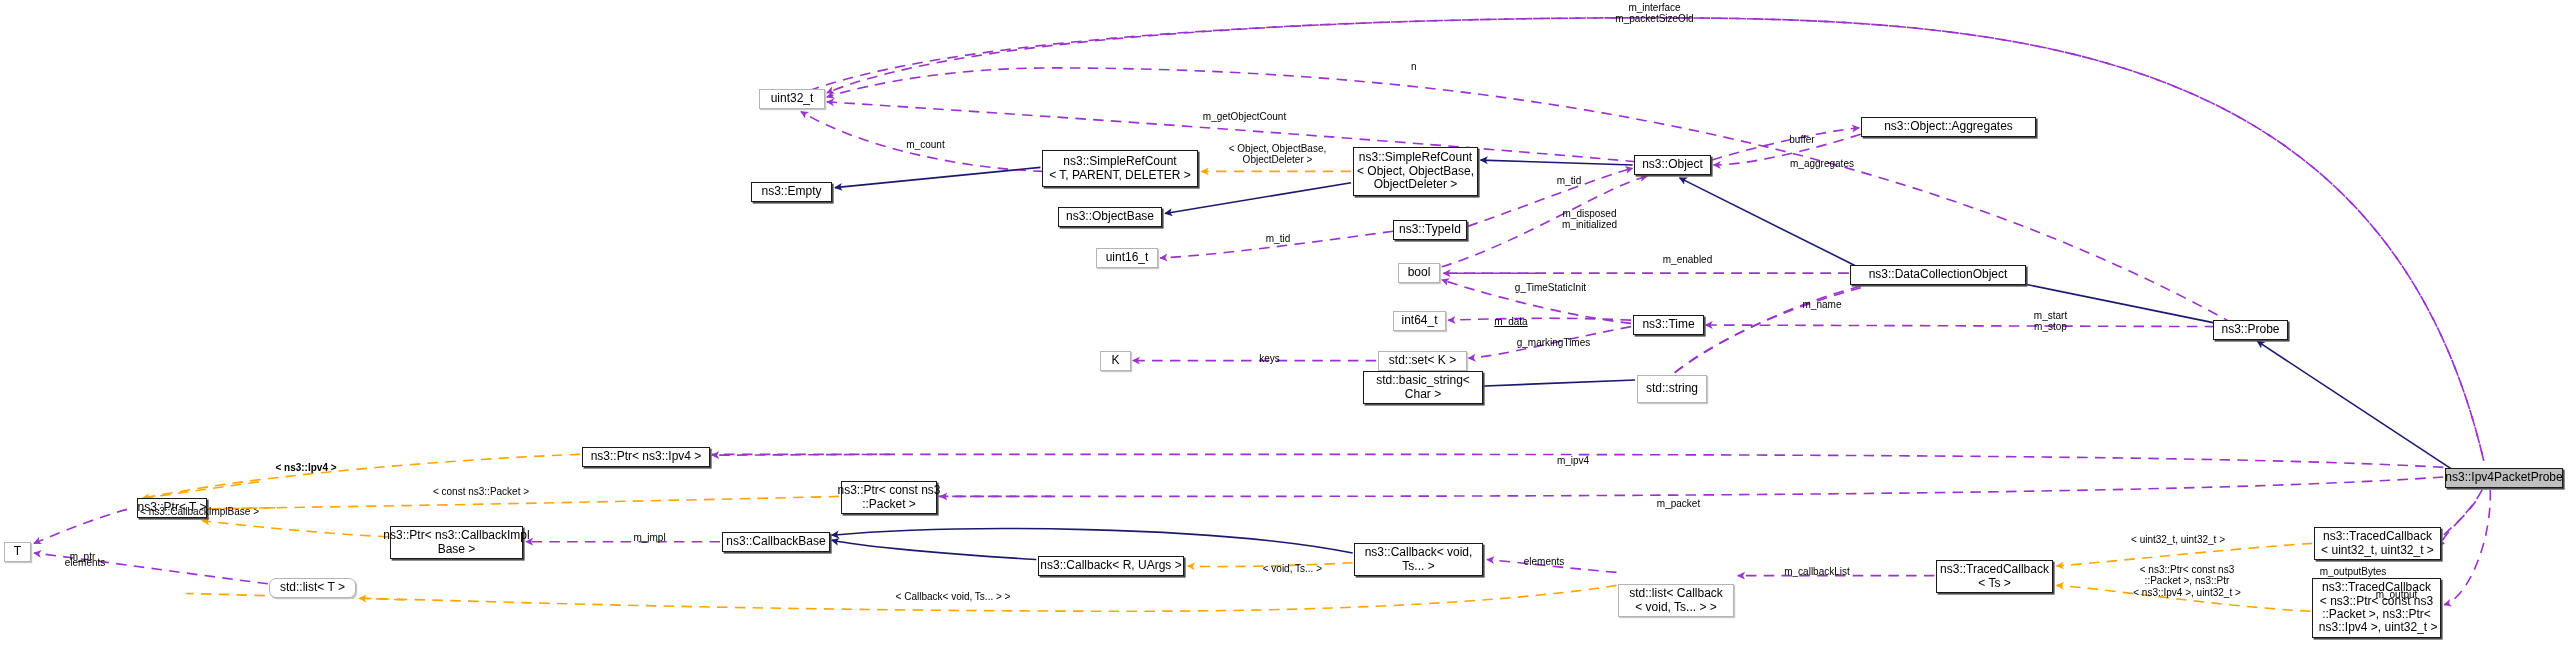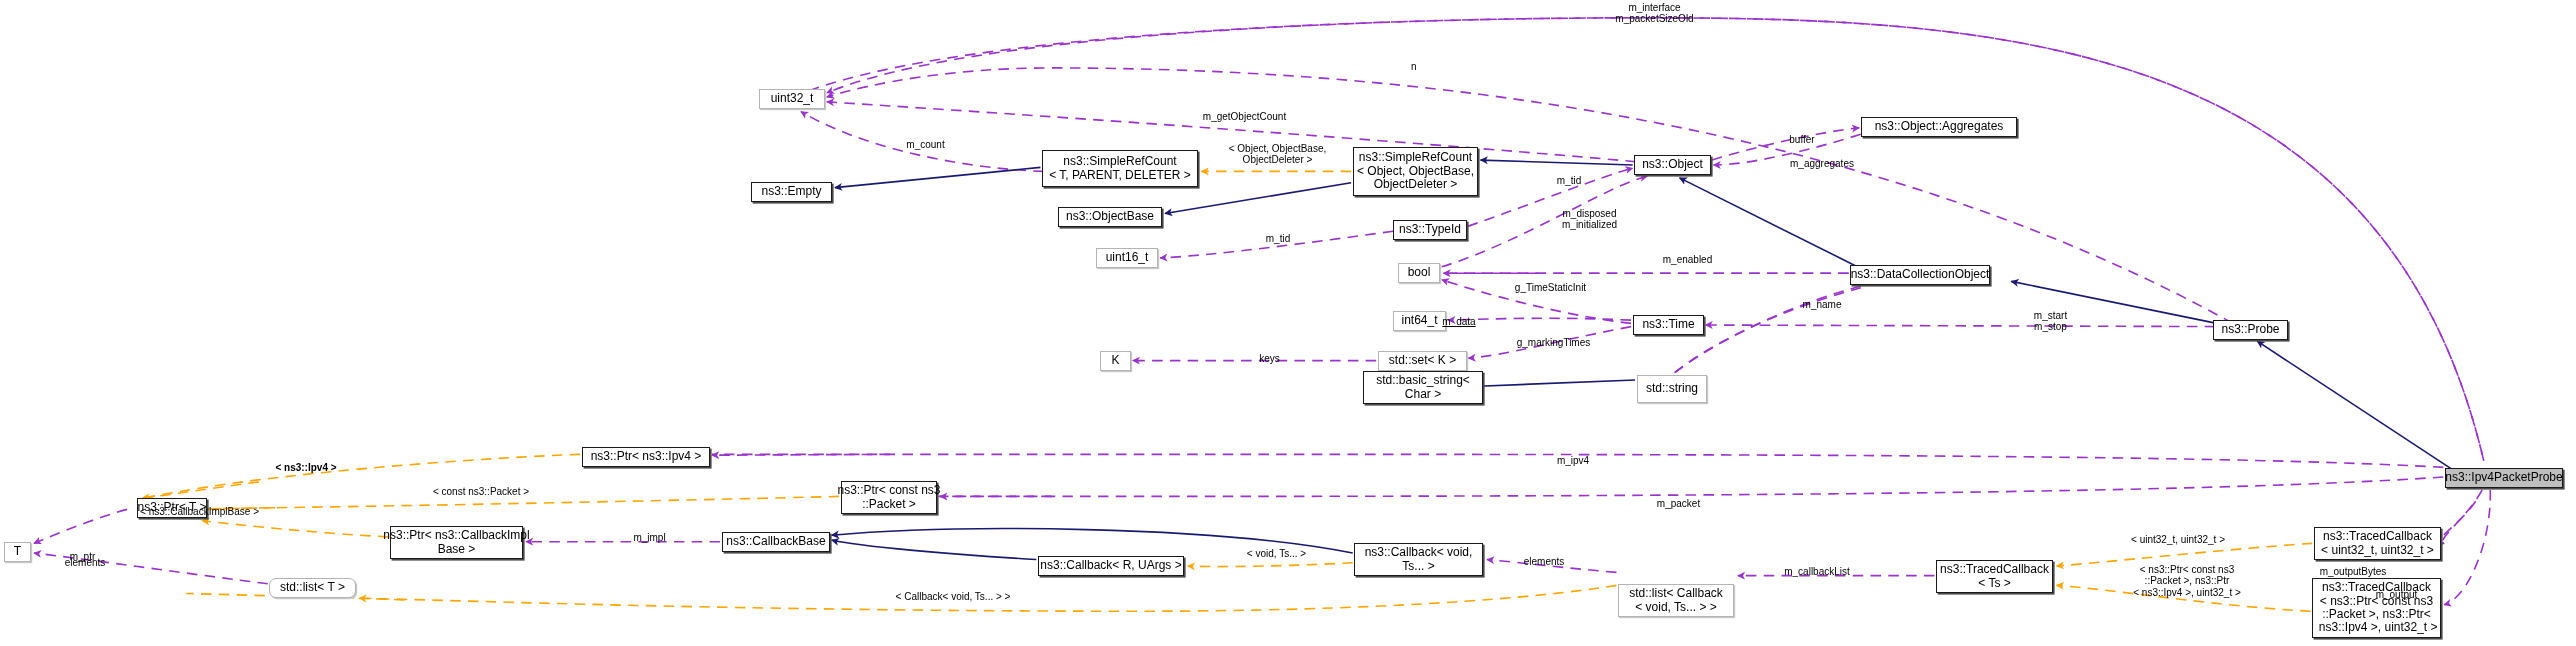--- a/index.html
+++ b/index.html
@@ -167,32 +167,32 @@
   <div id="node-layer">
       <div class="node plain" style="left: 759px; top: 89px; width: 66px; height: 20px;">uint32_t</div>
       <div class="node cls" style="left: 751px; top: 182px; width: 81px; height: 20px;">ns3::Empty</div>
       <div class="node cls" style="left: 1042px; top: 150px; width: 156px; height: 37px;">ns3::SimpleRefCount
 &lt; T, PARENT, DELETER &gt;</div>
       <div class="node cls" style="left: 1353px; top: 147px; width: 125px; height: 49px;">ns3::SimpleRefCount
 &lt; Object, ObjectBase,
 ObjectDeleter &gt;</div>
       <div class="node cls" style="left: 1058px; top: 207px; width: 104px; height: 20px;">ns3::ObjectBase</div>
       <div class="node cls" style="left: 1634px; top: 155px; width: 77px; height: 20px;">ns3::Object</div>
-      <div class="node cls" style="left: 1861px; top: 117px; width: 156px; height: 20px;">ns3::Object::Aggregates</div>
+      <div class="node cls" style="left: 1861px; top: 117px; width: 175px; height: 20px;">ns3::Object::Aggregates</div>
       <div class="node cls" style="left: 1393px; top: 220px; width: 74px; height: 20px;">ns3::TypeId</div>
       <div class="node plain" style="left: 1096px; top: 248px; width: 62px; height: 20px;">uint16_t</div>
       <div class="node plain" style="left: 1398px; top: 263px; width: 42px; height: 20px;">bool</div>
       <div class="node plain" style="left: 1393px; top: 311px; width: 53px; height: 20px;">int64_t</div>
       <div class="node cls" style="left: 1633px; top: 315px; width: 71px; height: 20px;">ns3::Time</div>
       <div class="node plain" style="left: 1100px; top: 351px; width: 31px; height: 20px;">K</div>
       <div class="node plain" style="left: 1378px; top: 351px; width: 89px; height: 20px;">std::set&lt; K &gt;</div>
       <div class="node plain" style="left: 1637px; top: 375px; width: 70px; height: 28px;">std::string</div>
       <div class="node cls" style="left: 1363px; top: 371px; width: 120px; height: 33px;">std::basic_string&lt;
 Char &gt;</div>
-      <div class="node cls" style="left: 1850px; top: 265px; width: 140px; height: 20px;">ns3::DataCollectionObject</div>
+      <div class="node cls" style="left: 1850px; top: 265px; width: 176px; height: 20px;">ns3::DataCollectionObject</div>
       <div class="node cls" style="left: 2213px; top: 320px; width: 75px; height: 20px;">ns3::Probe</div>
       <div class="node cur" style="left: 2445px; top: 468px; width: 118px; height: 20px;">ns3::Ipv4PacketProbe</div>
       <div class="node cls" style="left: 582px; top: 447px; width: 128px; height: 20px;">ns3::Ptr&lt; ns3::Ipv4 &gt;</div>
       <div class="node cls" style="left: 137px; top: 498px; width: 70px; height: 20px;">ns3::Ptr&lt; T &gt;</div>
       <div class="node plain" style="left: 4px; top: 542px; width: 27px; height: 20px;">T</div>
       <div class="node cls" style="left: 841px; top: 481px; width: 96px; height: 33px;">ns3::Ptr&lt; const ns3
 ::Packet &gt;</div>
       <div class="node cls" style="left: 390px; top: 526px; width: 133px; height: 33px;">ns3::Ptr&lt; ns3::CallbackImpl
 Base &gt;</div>
       <div class="node plain" style="left: 269px; top: 578px; width: 87px; height: 20px; border-radius: 7px;">std::list&lt; T &gt;</div>
@@ -224,32 +224,32 @@
       <div class="edge-label" style="left: 1768px; top: 158px; width: 108px;">m_aggregates</div>
       <div class="edge-label" style="left: 1547px; top: 175px; width: 44px;">m_tid</div>
       <div class="edge-label" style="left: 1540px; top: 208px; width: 99px;">m_disposed
 m_initialized</div>
       <div class="edge-label" style="left: 1256px; top: 233px; width: 44px;">m_tid</div>
       <div class="edge-label" style="left: 1646px; top: 254px; width: 83px;">m_enabled</div>
       <div class="edge-label" style="left: 1498px; top: 282px; width: 105px;">g_TimeStaticInit</div>
       <div class="edge-label" style="left: 2019px; top: 310px; width: 63px;">m_start
 m_stop</div>
       <div class="edge-label" style="left: 1788px; top: 299px; width: 68px;">m_name</div>
-      <div class="edge-label" style="left: 1430px; top: 316px; width: 58px; text-decoration: underline;">m_data</div>
+      <div class="edge-label" style="left: 1482px; top: 316px; width: 58px; text-decoration: underline;">m_data</div>
       <div class="edge-label" style="left: 1497px; top: 337px; width: 113px;">g_markingTimes</div>
       <div class="edge-label" style="left: 1250px; top: 353px; width: 39px;">keys</div>
       <div class="edge-label" style="left: 263px; top: 462px; width: 86px; font-weight: bold;">&lt; ns3::Ipv4 &gt;</div>
       <div class="edge-label" style="left: 1544px; top: 455px; width: 58px;">m_ipv4</div>
       <div class="edge-label" style="left: 414px; top: 486px; width: 134px;">&lt; const ns3::Packet &gt;</div>
       <div class="edge-label" style="left: 1642px; top: 498px; width: 73px;">m_packet</div>
       <div class="edge-label" style="left: 60px; top: 551px; width: 45px;">m_ptr</div>
       <div class="edge-label" style="left: 118px; top: 506px; width: 163px;">&lt; ns3::CallbackImplBase &gt;</div>
       <div class="edge-label" style="left: 622px; top: 532px; width: 55px;">m_impl</div>
       <div class="edge-label" style="left: 51px; top: 557px; width: 68px;">elements</div>
-      <div class="edge-label" style="left: 1231px; top: 548px; width: 91px;">&lt; void, Ts... &gt;</div>
+      <div class="edge-label" style="left: 1231px; top: 563px; width: 91px; text-align: right;">&lt; void, Ts... &gt;</div>
       <div class="edge-label" style="left: 1510px; top: 556px; width: 68px;">elements</div>
       <div class="edge-label" style="left: 1762px; top: 566px; width: 110px;">m_callbackList</div>
       <div class="edge-label" style="left: 867px; top: 591px; width: 172px;">&lt; Callback&lt; void, Ts... &gt; &gt;</div>
       <div class="edge-label" style="left: 2110px; top: 534px; width: 136px;">&lt; uint32_t, uint32_t &gt;</div>
       <div class="edge-label" style="left: 2112px; top: 564px; width: 150px;">&lt; ns3::Ptr&lt; const ns3
 ::Packet &gt;, ns3::Ptr
 &lt; ns3::Ipv4 &gt;, uint32_t &gt;</div>
       <div class="edge-label" style="left: 2299px; top: 566px; width: 108px;">m_outputBytes</div>
       <div class="edge-label" style="left: 2361px; top: 589px; width: 71px;">m_output</div>
     </div>

